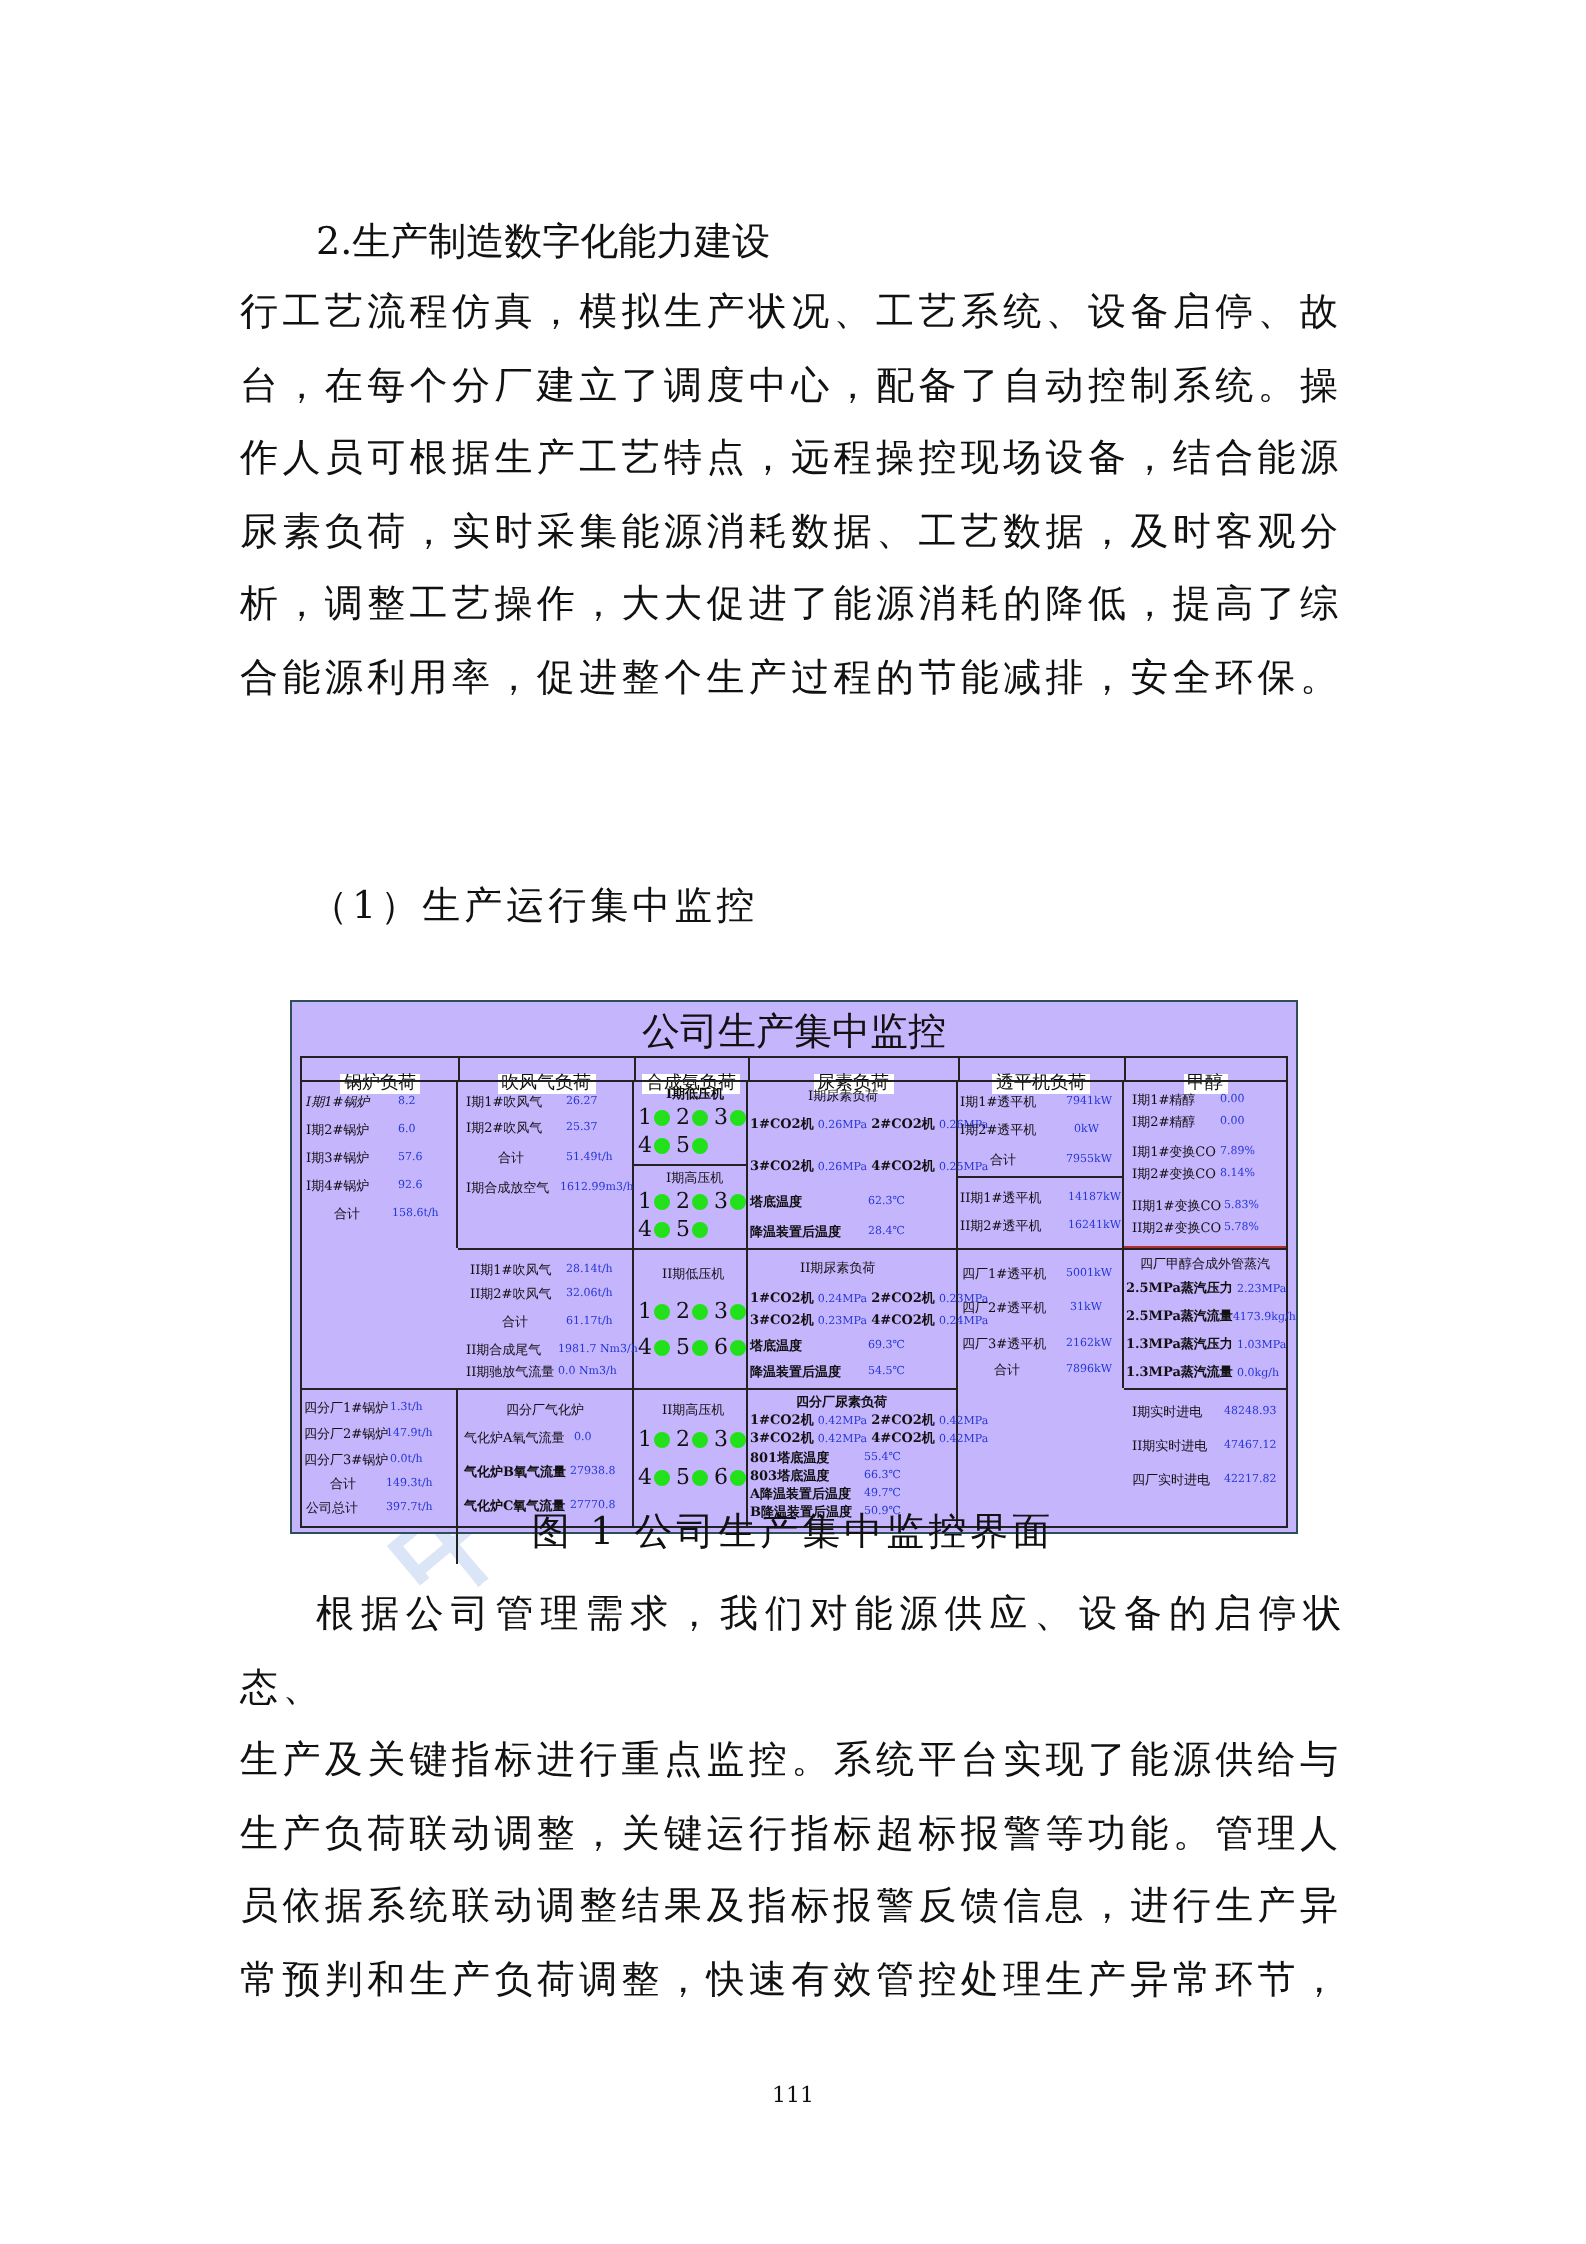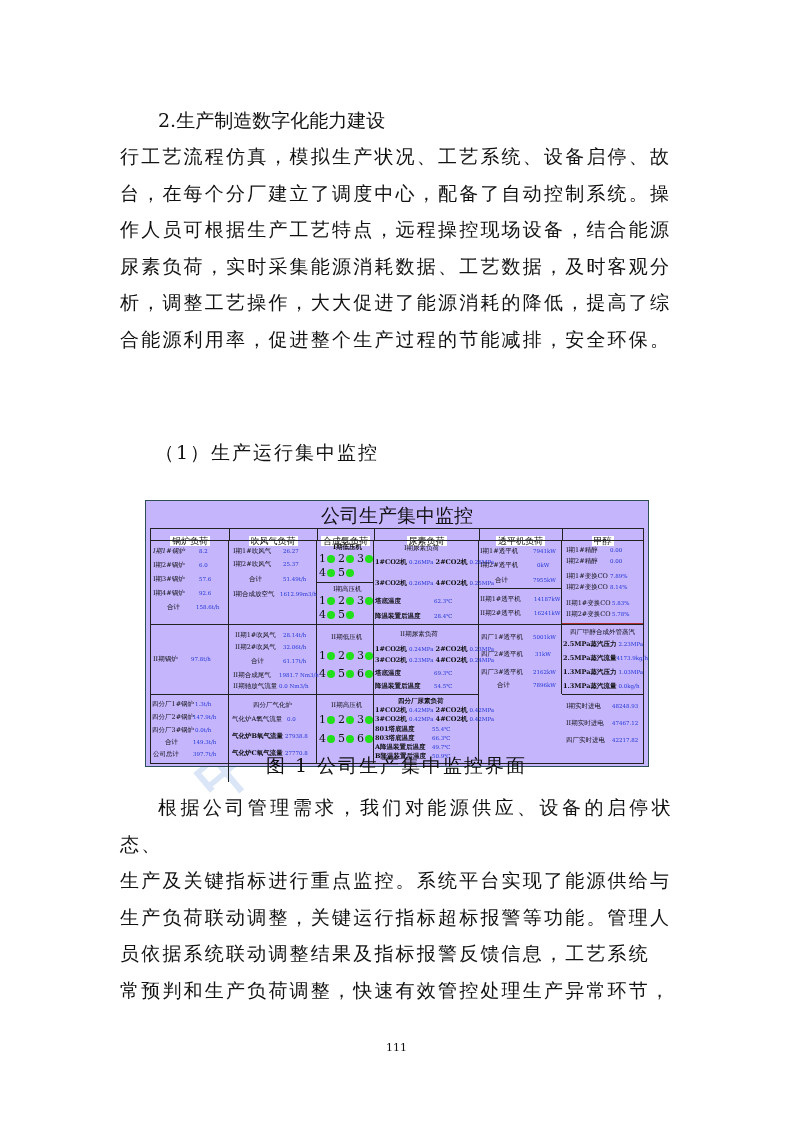--- a/index.html
+++ b/index.html
@@ -114,24 +114,20 @@
       <div class="line" style="left:4px;top:31px;text-align:right;">I期1#变换CO</div>
         <div class="line val" style="left:48px;top:32px;">7.89%</div>
       <div class="line" style="left:4px;top:42px;">I期2#变换CO</div>
         <div class="line val" style="left:48px;top:43px;">8.14%</div>
       <div class="line" style="left:4px;top:58px;">II期1#变换CO</div>
         <div class="line val" style="left:50px;top:59px;">5.83%</div>
       <div class="line" style="left:4px;top:69px;">II期2#变换CO</div>
         <div class="line val" style="left:50px;top:70px;">5.78%</div>
     </div>
 
-    <div class="cell" style="left:0;top:95px;width:78px;height:70px;">
-      <div class="line" style="left:2px;top:30px;">II期锅炉</div>
-        <div class="line val" style="left:40px;top:31px;">97.8t/h</div>
-    </div>
     <div class="cell" style="left:78px;top:95px;width:88px;height:70px;">
       <div class="line" style="left:6px;top:6px;">II期1#吹风气</div>
         <div class="line val" style="left:54px;top:7px;">28.14t/h</div>
       <div class="line" style="left:6px;top:18px;">II期2#吹风气</div>
         <div class="line val" style="left:54px;top:19px;">32.06t/h</div>
       <div class="line" style="left:22px;top:32px;">合计</div>
         <div class="line val" style="left:54px;top:33px;">61.17t/h</div>
       <div class="line" style="left:4px;top:46px;">II期合成尾气</div>
         <div class="line val" style="left:50px;top:47px;">1981.7 Nm3/h</div>
       <div class="line" style="left:4px;top:57px;">II期驰放气流量</div>
@@ -218,17 +214,17 @@
     </div>
   </div>
 </div>
 
 <div class="caption">图 1 公司生产集中监控界面</div>
 
 <div class="para" style="top:789px;">
   <div style="text-indent:38px">根据公司管理需求，我们对能源供应、设备的启停状态、</div>
   <div>生产及关键指标进行重点监控。系统平台实现了能源供给与</div>
   <div>生产负荷联动调整，关键运行指标超标报警等功能。管理人</div>
-  <div>员依据系统联动调整结果及指标报警反馈信息，工艺系统</div>
+  <div>员依据系统联动调整结果及指标报警反馈信息，进行生产异</div>
   <div>常预判和生产负荷调整，快速有效管控处理生产异常环节，</div>
 </div>
 
 <div class="pageno">111</div>
 
 </body></html>

